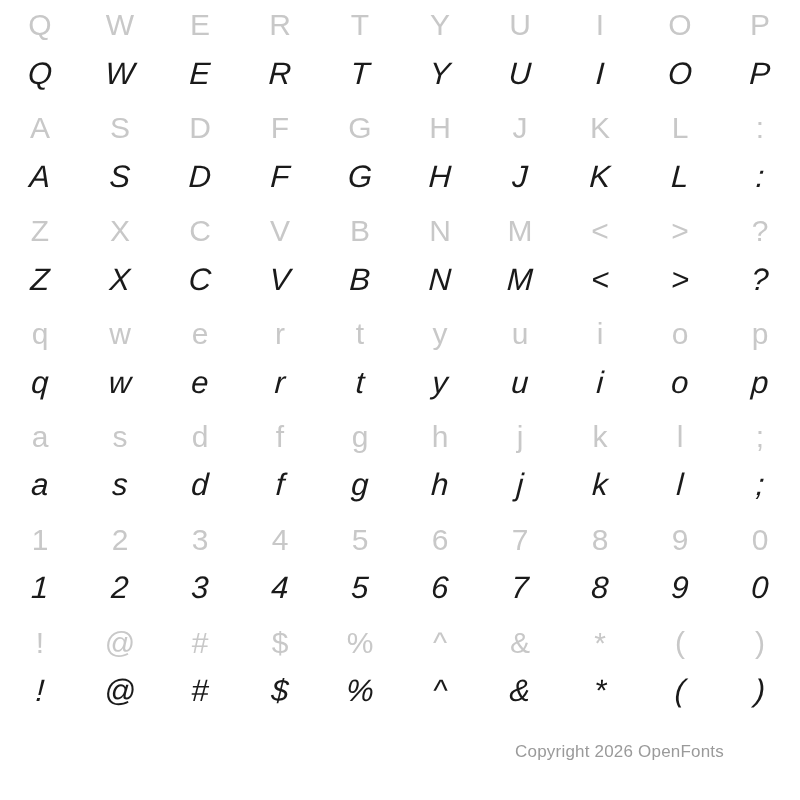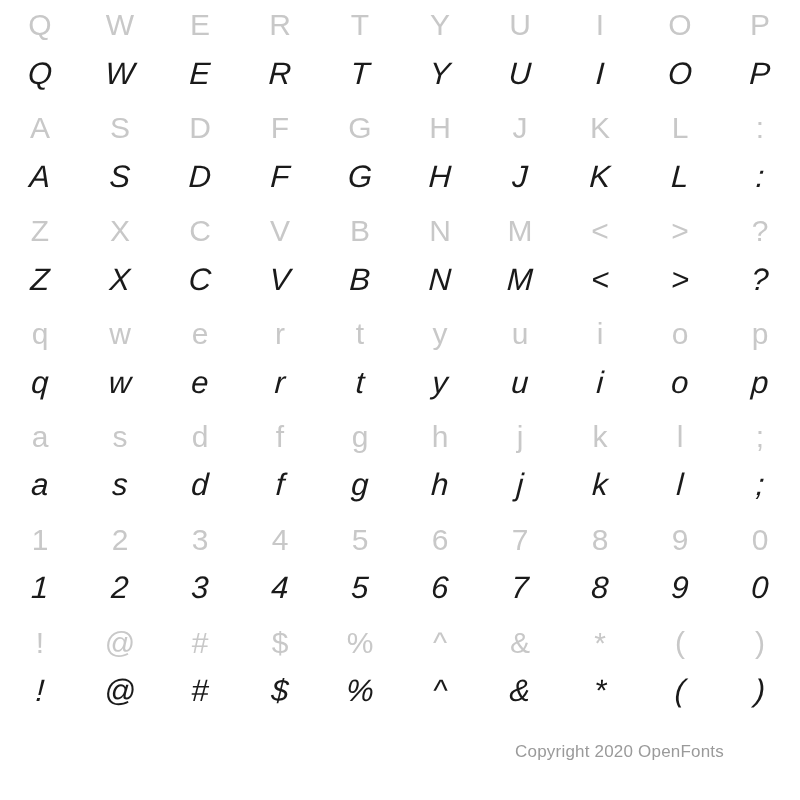--- a/index.html
+++ b/index.html
@@ -278,16 +278,16 @@
         <span class="glyph-cell">&amp;</span>
         <span class="glyph-cell">*</span>
         <span class="glyph-cell">(</span>
         <span class="glyph-cell">)</span>
       </div>
     </div>
 
   </div>
 
   <div class="footer">
-    <span class="footer-text">Copyright 2020 OpenFonts</span>
+    <span class="footer-text">Copyright 2026 OpenFonts</span>
   </div>
 
 </div>
 
 </body></html>

